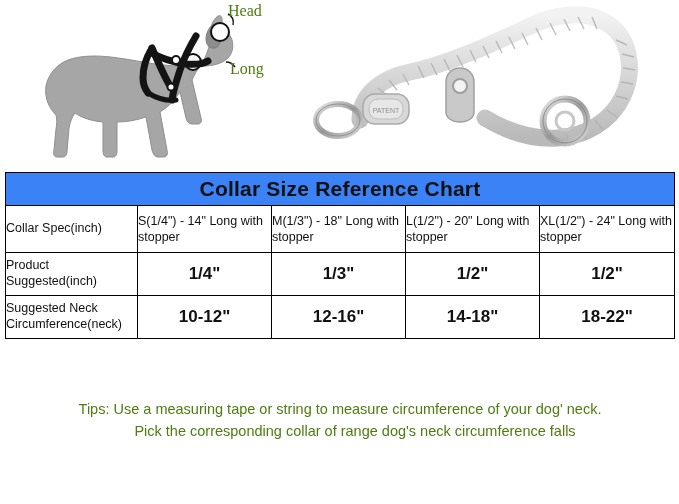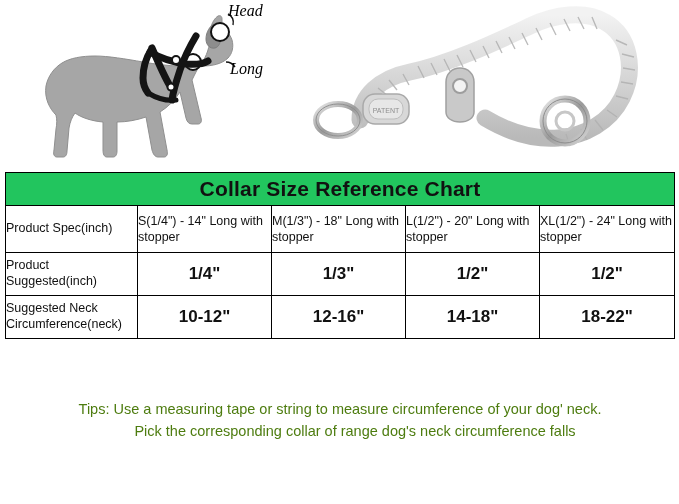--- a/index.html
+++ b/index.html
@@ -34,23 +34,22 @@
     position: absolute;
     left: 300px;
     top: 0;
     width: 379px;
     height: 172px;
   }
 
   .label-head, .label-neck {
     position: absolute;
     font-family: "Liberation Serif", serif;
-    font-style: italic;
     font-size: 16px;
-    color: #000000;
+    color: #4d7c0f;
     font-weight: 400;
   }
   .label-head { left: 228px; top: 2px; }
   .label-neck { left: 230px; top: 60px; }
 
   
   .table-wrap {
     position: absolute;
     left: 5px;
     top: 172px;
@@ -61,21 +60,21 @@
     width: 669px;
     table-layout: fixed;
   }
   table.size-chart th,
   table.size-chart td {
     border: 1px solid #000;
     padding: 0;
     vertical-align: middle;
   }
   .chart-title {
-    background: #22c55e;
+    background: #3b82f6;
     text-align: center;
     font-size: 21px;
     font-weight: bold;
     height: 32px;
     letter-spacing: .2px;
     color: #111;
   }
   .col-label {
     font-size: 12.5px;
     padding: 4px 6px 4px 6px;
@@ -235,21 +234,21 @@
       <col style="width:134px">
       <col style="width:134px">
       <col style="width:134px">
       <col style="width:135px">
     </colgroup>
     <tbody>
       <tr>
         <td class="chart-title" colspan="5">Collar Size Reference Chart</td>
       </tr>
       <tr class="row-spec">
-        <td class="col-label">Product Spec(inch)</td>
+        <td class="col-label">Collar Spec(inch)</td>
         <td class="spec-cell">S(1/4") - 14" Long with stopper</td>
         <td class="spec-cell">M(1/3") - 18" Long with stopper</td>
         <td class="spec-cell">L(1/2") - 20" Long with stopper</td>
         <td class="spec-cell">XL(1/2") - 24" Long with stopper</td>
       </tr>
       <tr class="row-thick">
         <td class="col-label">Product Suggested(inch)</td>
         <td class="value-cell">1/4"</td>
         <td class="value-cell">1/3"</td>
         <td class="value-cell">1/2"</td>

